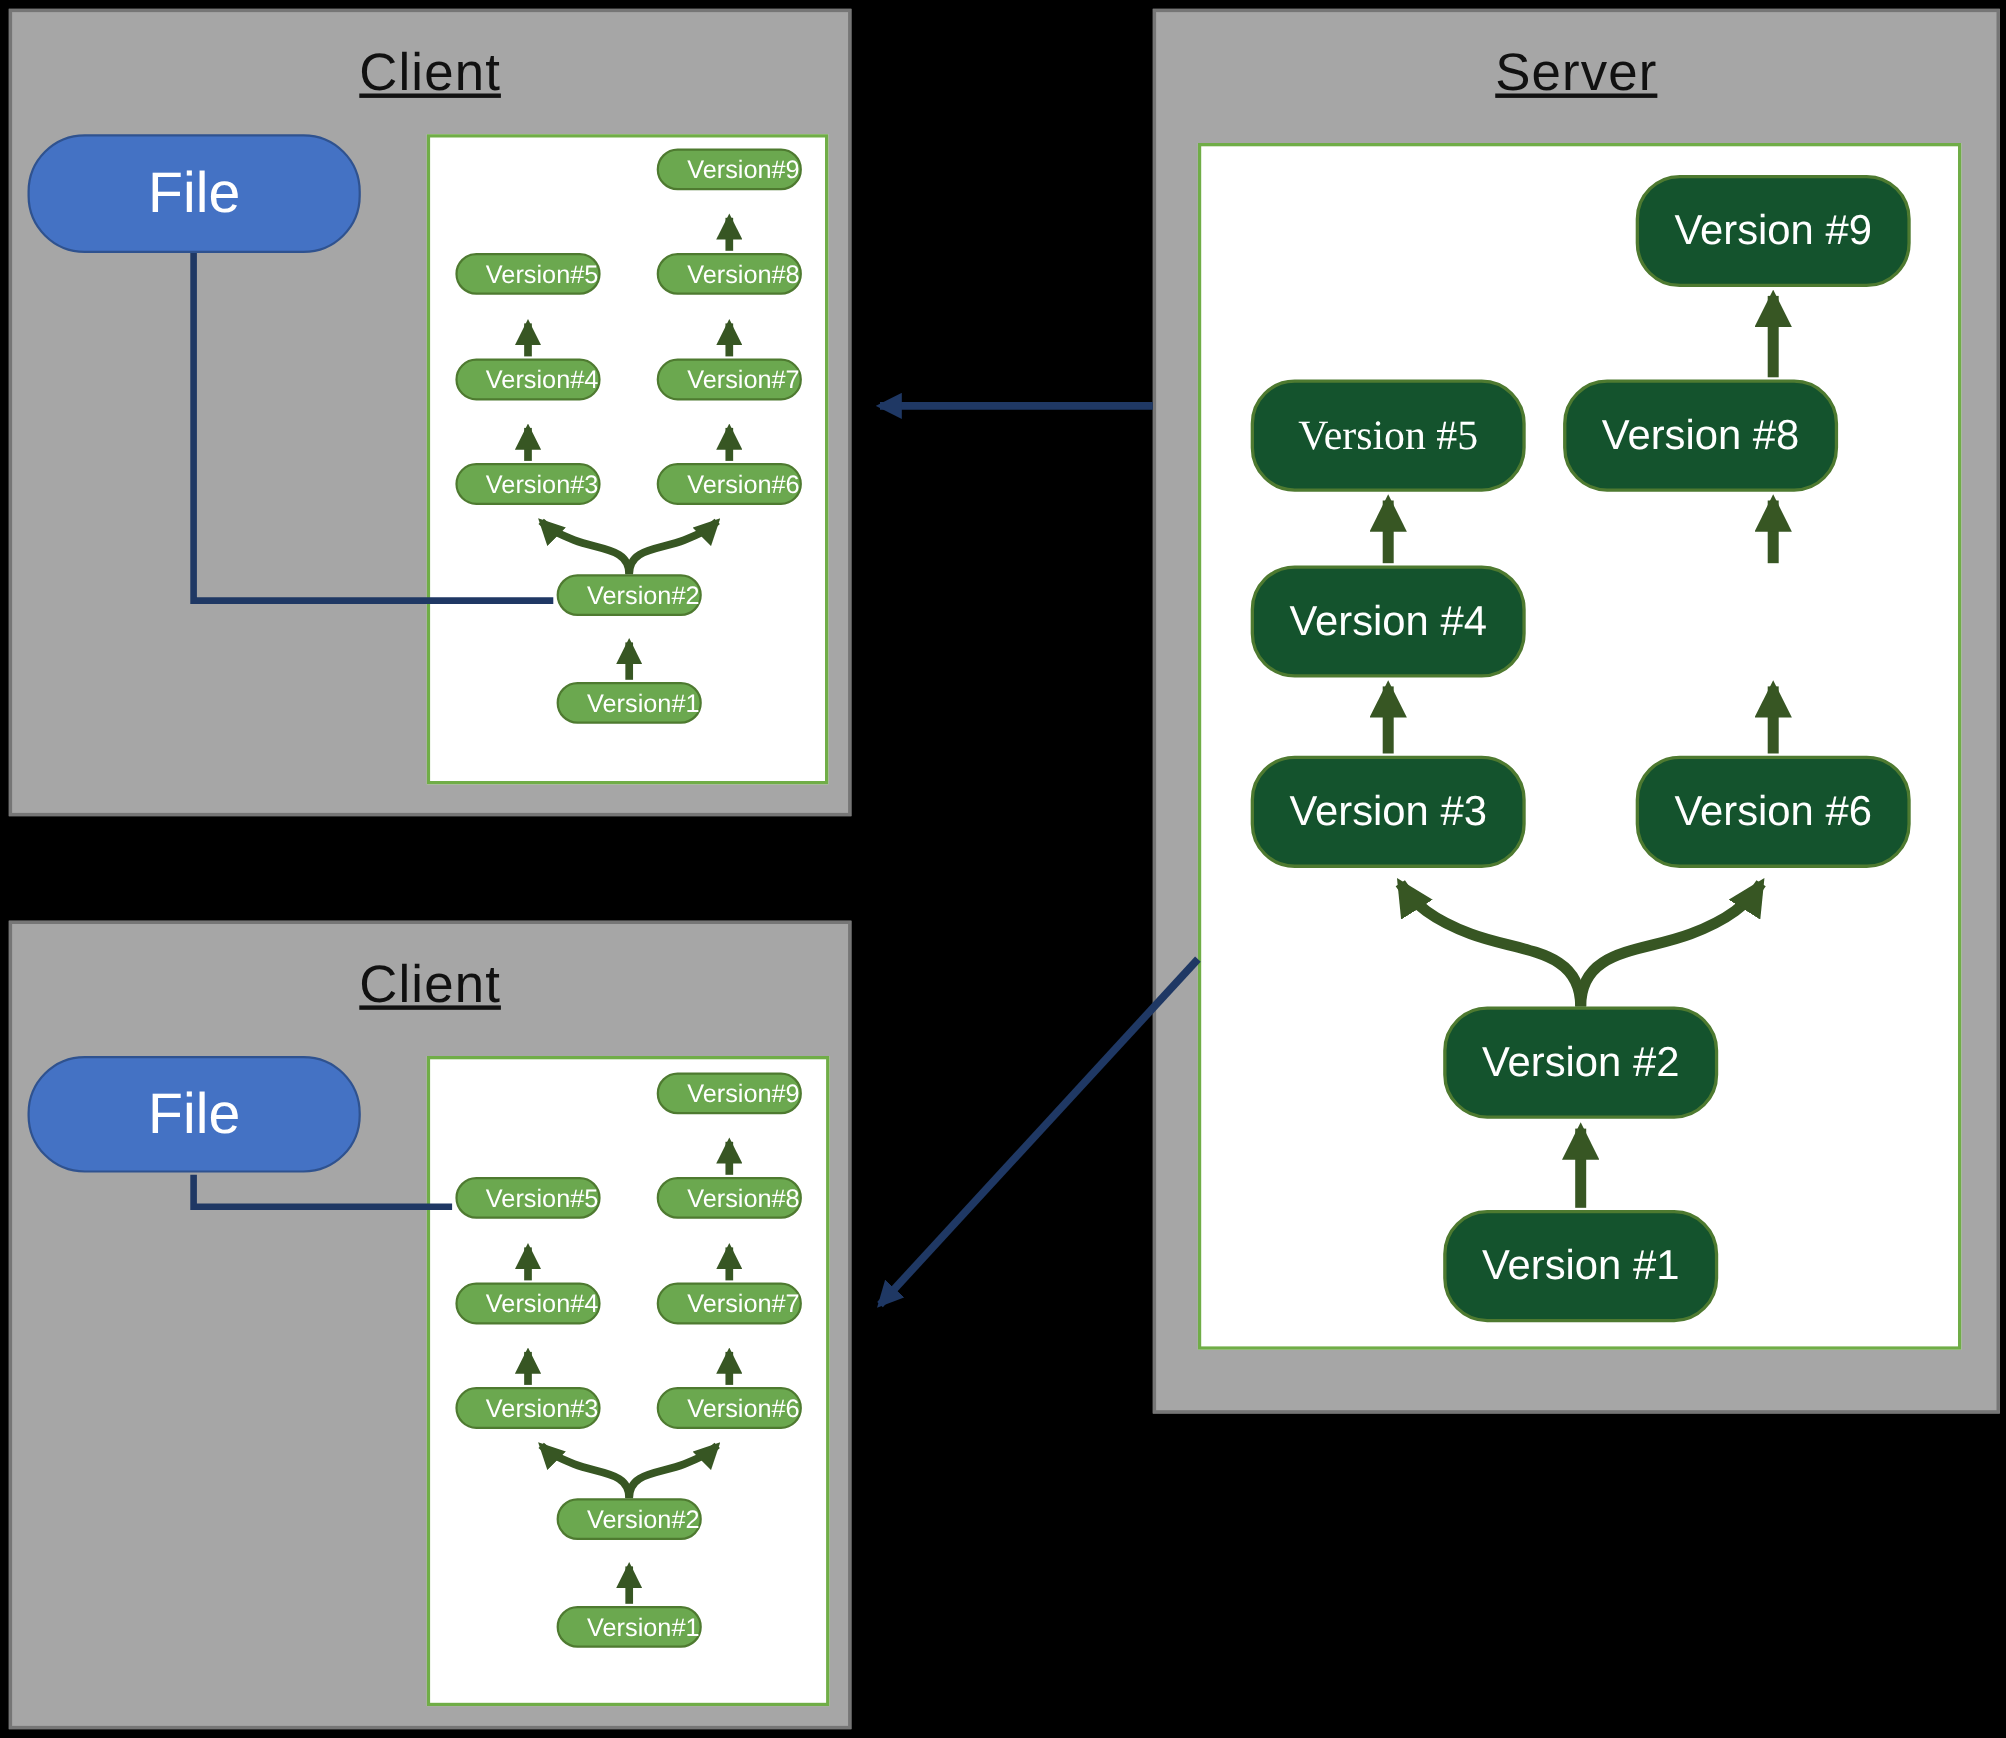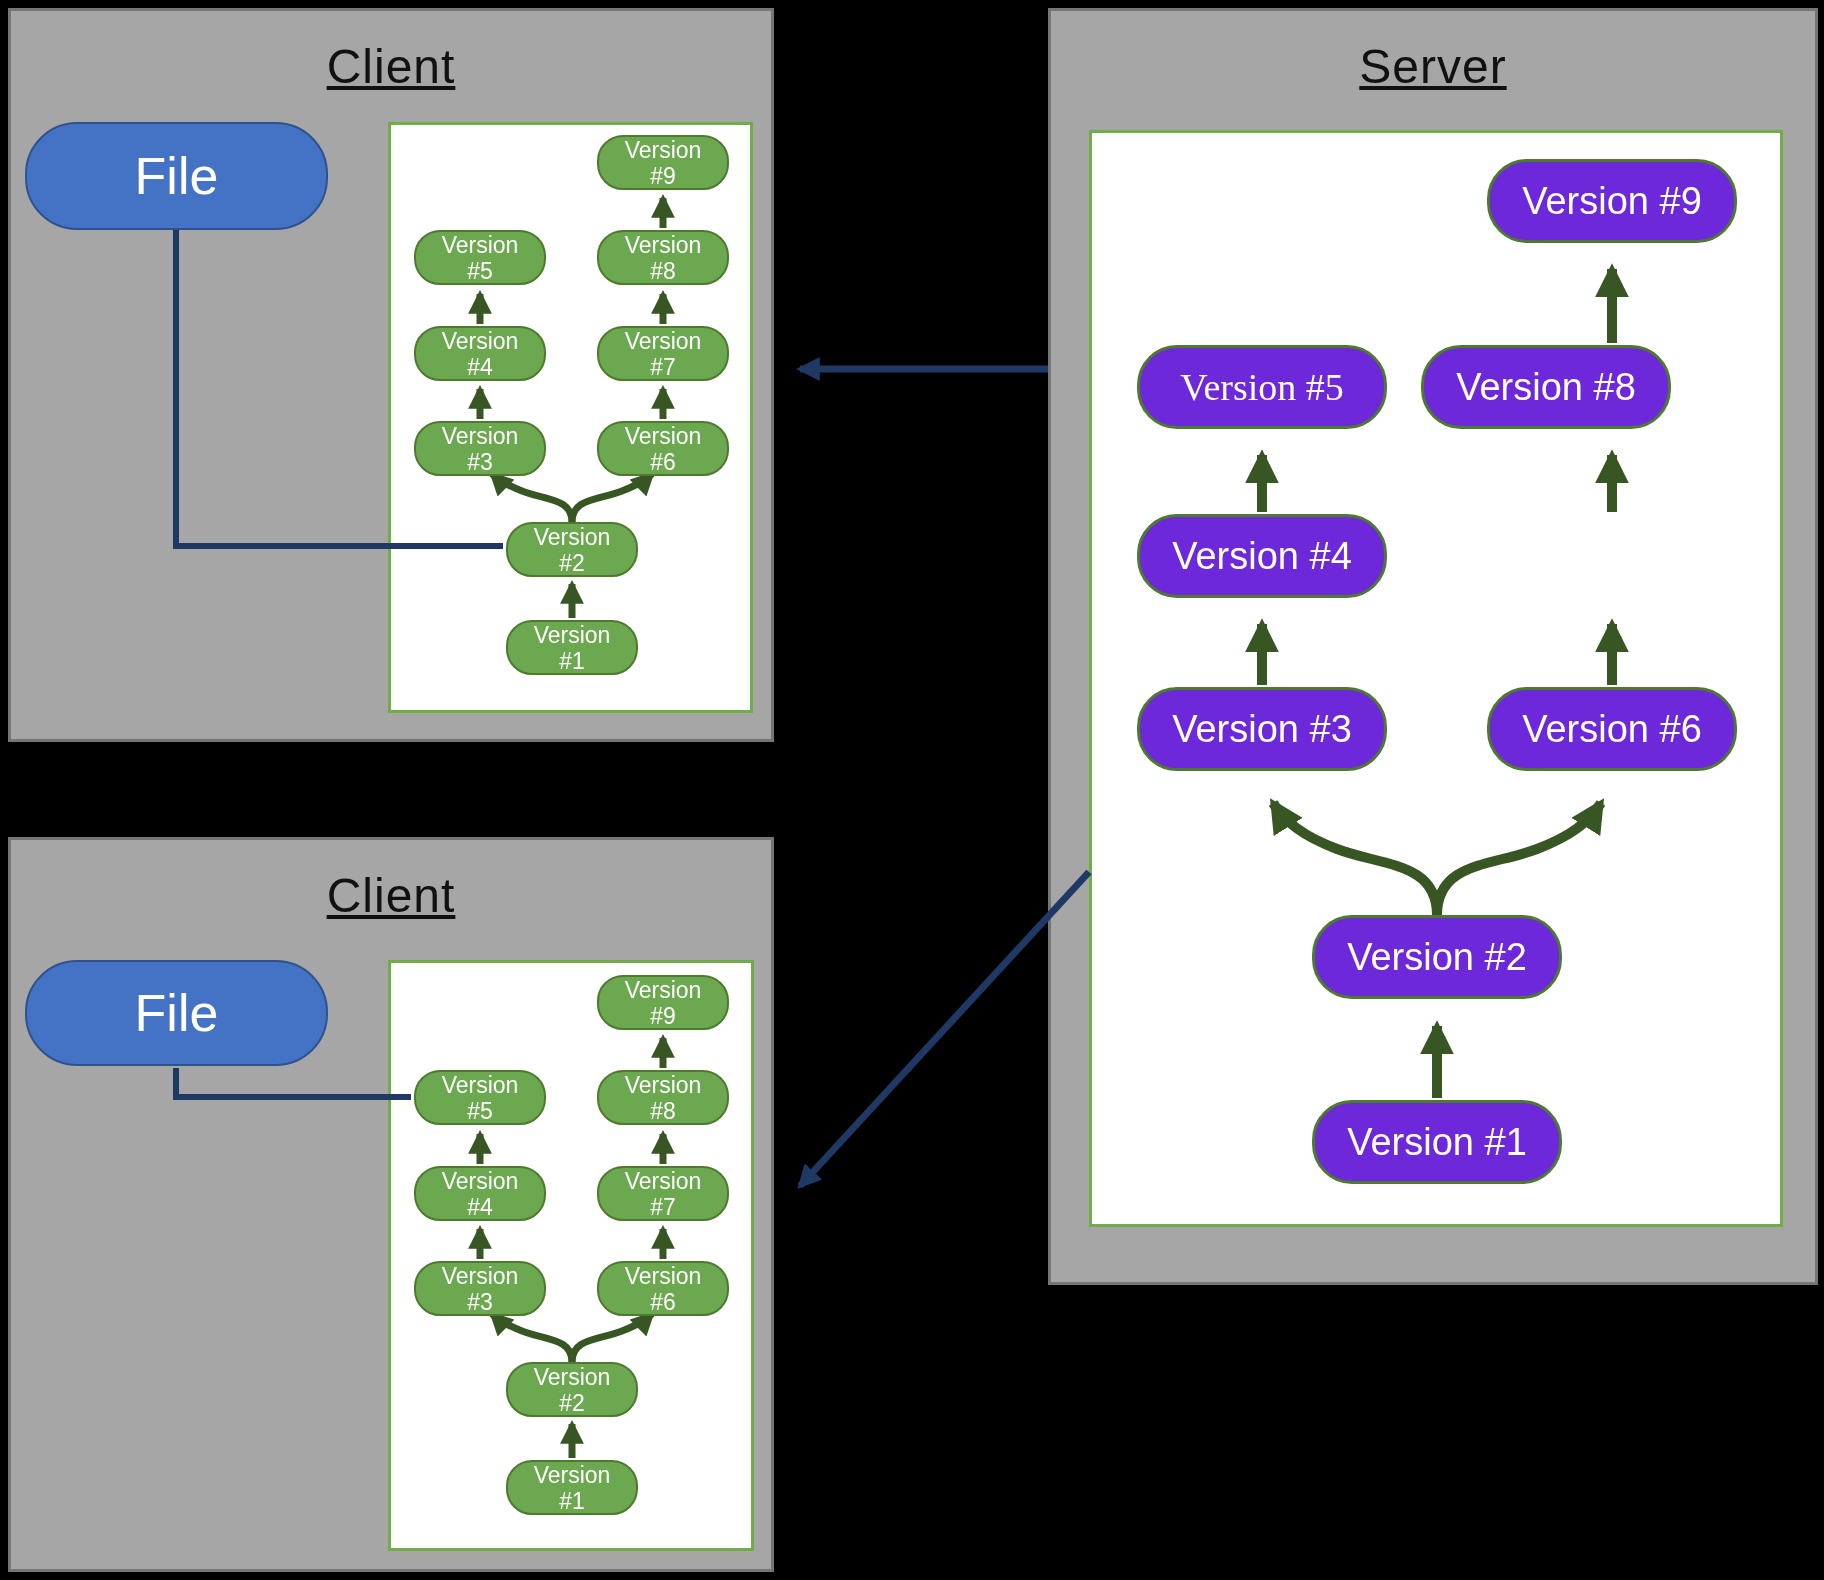--- a/index.html
+++ b/index.html
@@ -16,26 +16,26 @@
   }
   .panel{
     position:absolute;background:#ffffff;border:3px solid #70ad47;box-sizing:border-box;
   }
   .filenode{
     position:absolute;width:303px;height:108px;background:#4472c4;border:2px solid #2f528f;
     border-radius:52px;box-sizing:border-box;display:flex;align-items:center;justify-content:center;
     color:#fff;font-size:52px;
   }
   .cnode{
-    position:absolute;width:132px;height:55px;background:#6ba84f;border:2px solid #4e7a30;
-    border-radius:26px;box-sizing:border-box;display:flex;flex-direction:column;
-    align-items:center;justify-content:space-between;color:#fff;font-size:23px;line-height:26px;
+    position:absolute;width:132px;height:38px;background:#6ba84f;border:2px solid #4e7a30;
+    border-radius:26px;box-sizing:border-box;display:flex;flex-direction:row;
+    align-items:center;justify-content:flex-end;color:#fff;font-size:23px;line-height:26px;
   }
   .snode{
-    position:absolute;width:250px;height:84px;background:#6d28d9;border:3px solid #4e7a30;
+    position:absolute;width:250px;height:102px;background:#14532d;border:3px solid #4e7a30;
     border-radius:40px;box-sizing:border-box;display:flex;align-items:center;justify-content:center;
     color:#fff;font-size:38px;
   }
   svg.wires{position:absolute;left:0;top:0;z-index:2;}
   .node-layer{position:absolute;left:0;top:0;width:100%;height:100%;z-index:3;}
   .graybox{z-index:0;}
   .panel{z-index:1;}
 </style>
 </head>
 <body>

